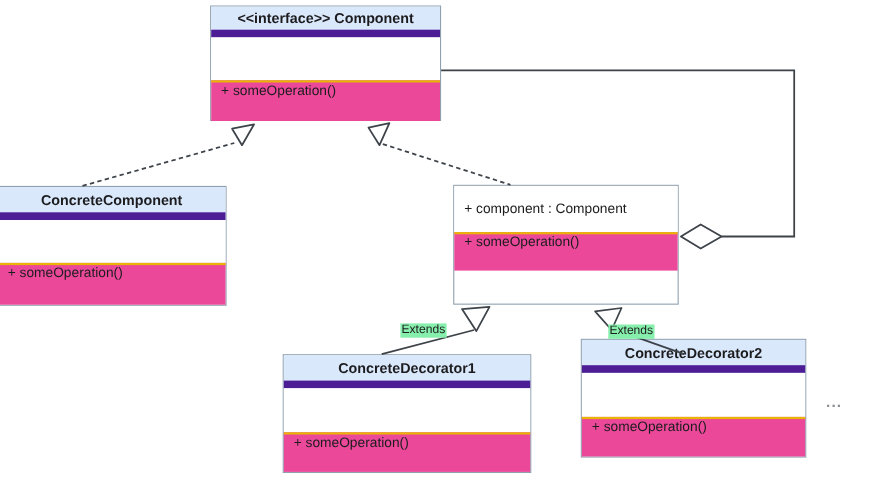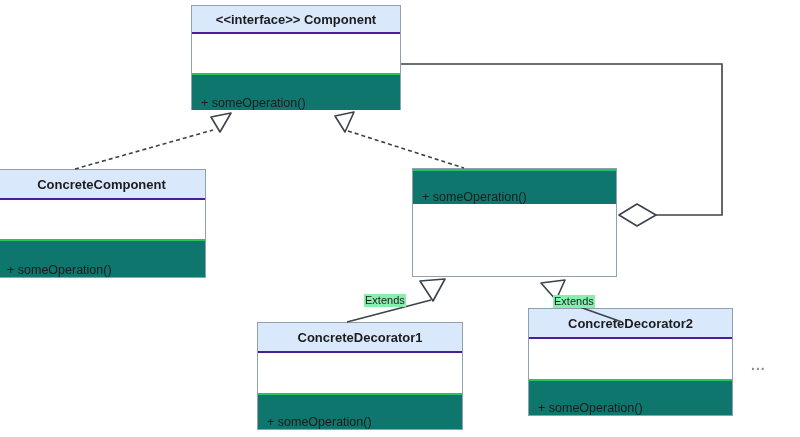--- a/index.html
+++ b/index.html
@@ -7,32 +7,32 @@
   .canvas{
     position:relative; width:800px; height:437px; overflow:hidden;
     background:#ffffff;
   }
   .uml-class{
     position:absolute; box-sizing:border-box;
     border:1px solid #8fa0ae; background:#ffffff; z-index:1;
   }
   .uml-header{
     box-sizing:border-box; background:#dae8fc;
-    border-bottom:2px solid #4c1d95;
+    border-bottom:7px solid #4c1d95;
     display:flex; align-items:center; justify-content:center;
     font-weight:bold; font-size:13px; color:#1c1c1e; white-space:nowrap;
   }
   .uml-attrs{
     box-sizing:border-box; background:#ffffff;
     display:flex; flex-direction:column; justify-content:center;
   }
   .uml-methods{
-    box-sizing:border-box; background:#0f766e;
-    border-top:2px solid #22c55e;
-    display:flex; flex-direction:column; justify-content:flex-end;
+    box-sizing:border-box; background:#ec4899;
+    border-top:2px solid #eab308;
+    display:flex; flex-direction:column; justify-content:flex-start;
   }
   .member{
     font-size:12.5px; color:#1c1c1e; padding-left:9px; white-space:nowrap;
   }
   svg.overlay{
     position:absolute; left:0; top:0; z-index:2; pointer-events:none;
   }
   .edge-label{
     position:absolute; z-index:3; font-size:11px; color:#1c1c1e;
     background:#86efac; padding:0 1px; line-height:13px; white-space:nowrap;
@@ -57,26 +57,29 @@
 
   <div class="uml-class" style="left:-3px;top:169px;width:209px;height:109px;">
     <div class="uml-header" style="height:30px;">ConcreteComponent</div>
     <div class="uml-attrs" style="height:39px;"></div>
     <div class="uml-methods" style="height:38px;">
       <div class="member">+ someOperation()</div>
     </div>
   </div>
 
   <div class="uml-class" style="left:412px;top:168px;width:205px;height:109px;">
+    <div class="uml-attrs" style="height:42px;">
+      <div class="member">+ component : Component</div>
+    </div>
     <div class="uml-methods" style="height:35px;">
       <div class="member">+ someOperation()</div>
     </div>
   </div>
 
-  <div class="uml-class" style="left:257px;top:322px;width:206px;height:108px;">
+  <div class="uml-class" style="left:257px;top:322px;width:226px;height:108px;">
     <div class="uml-header" style="height:30px;">ConcreteDecorator1</div>
     <div class="uml-attrs" style="height:40px;"></div>
     <div class="uml-methods" style="height:36px;">
       <div class="member">+ someOperation()</div>
     </div>
   </div>
 
   <div class="uml-class" style="left:528px;top:308px;width:205px;height:108px;">
     <div class="uml-header" style="height:30px;">ConcreteDecorator2</div>
     <div class="uml-attrs" style="height:40px;"></div>

